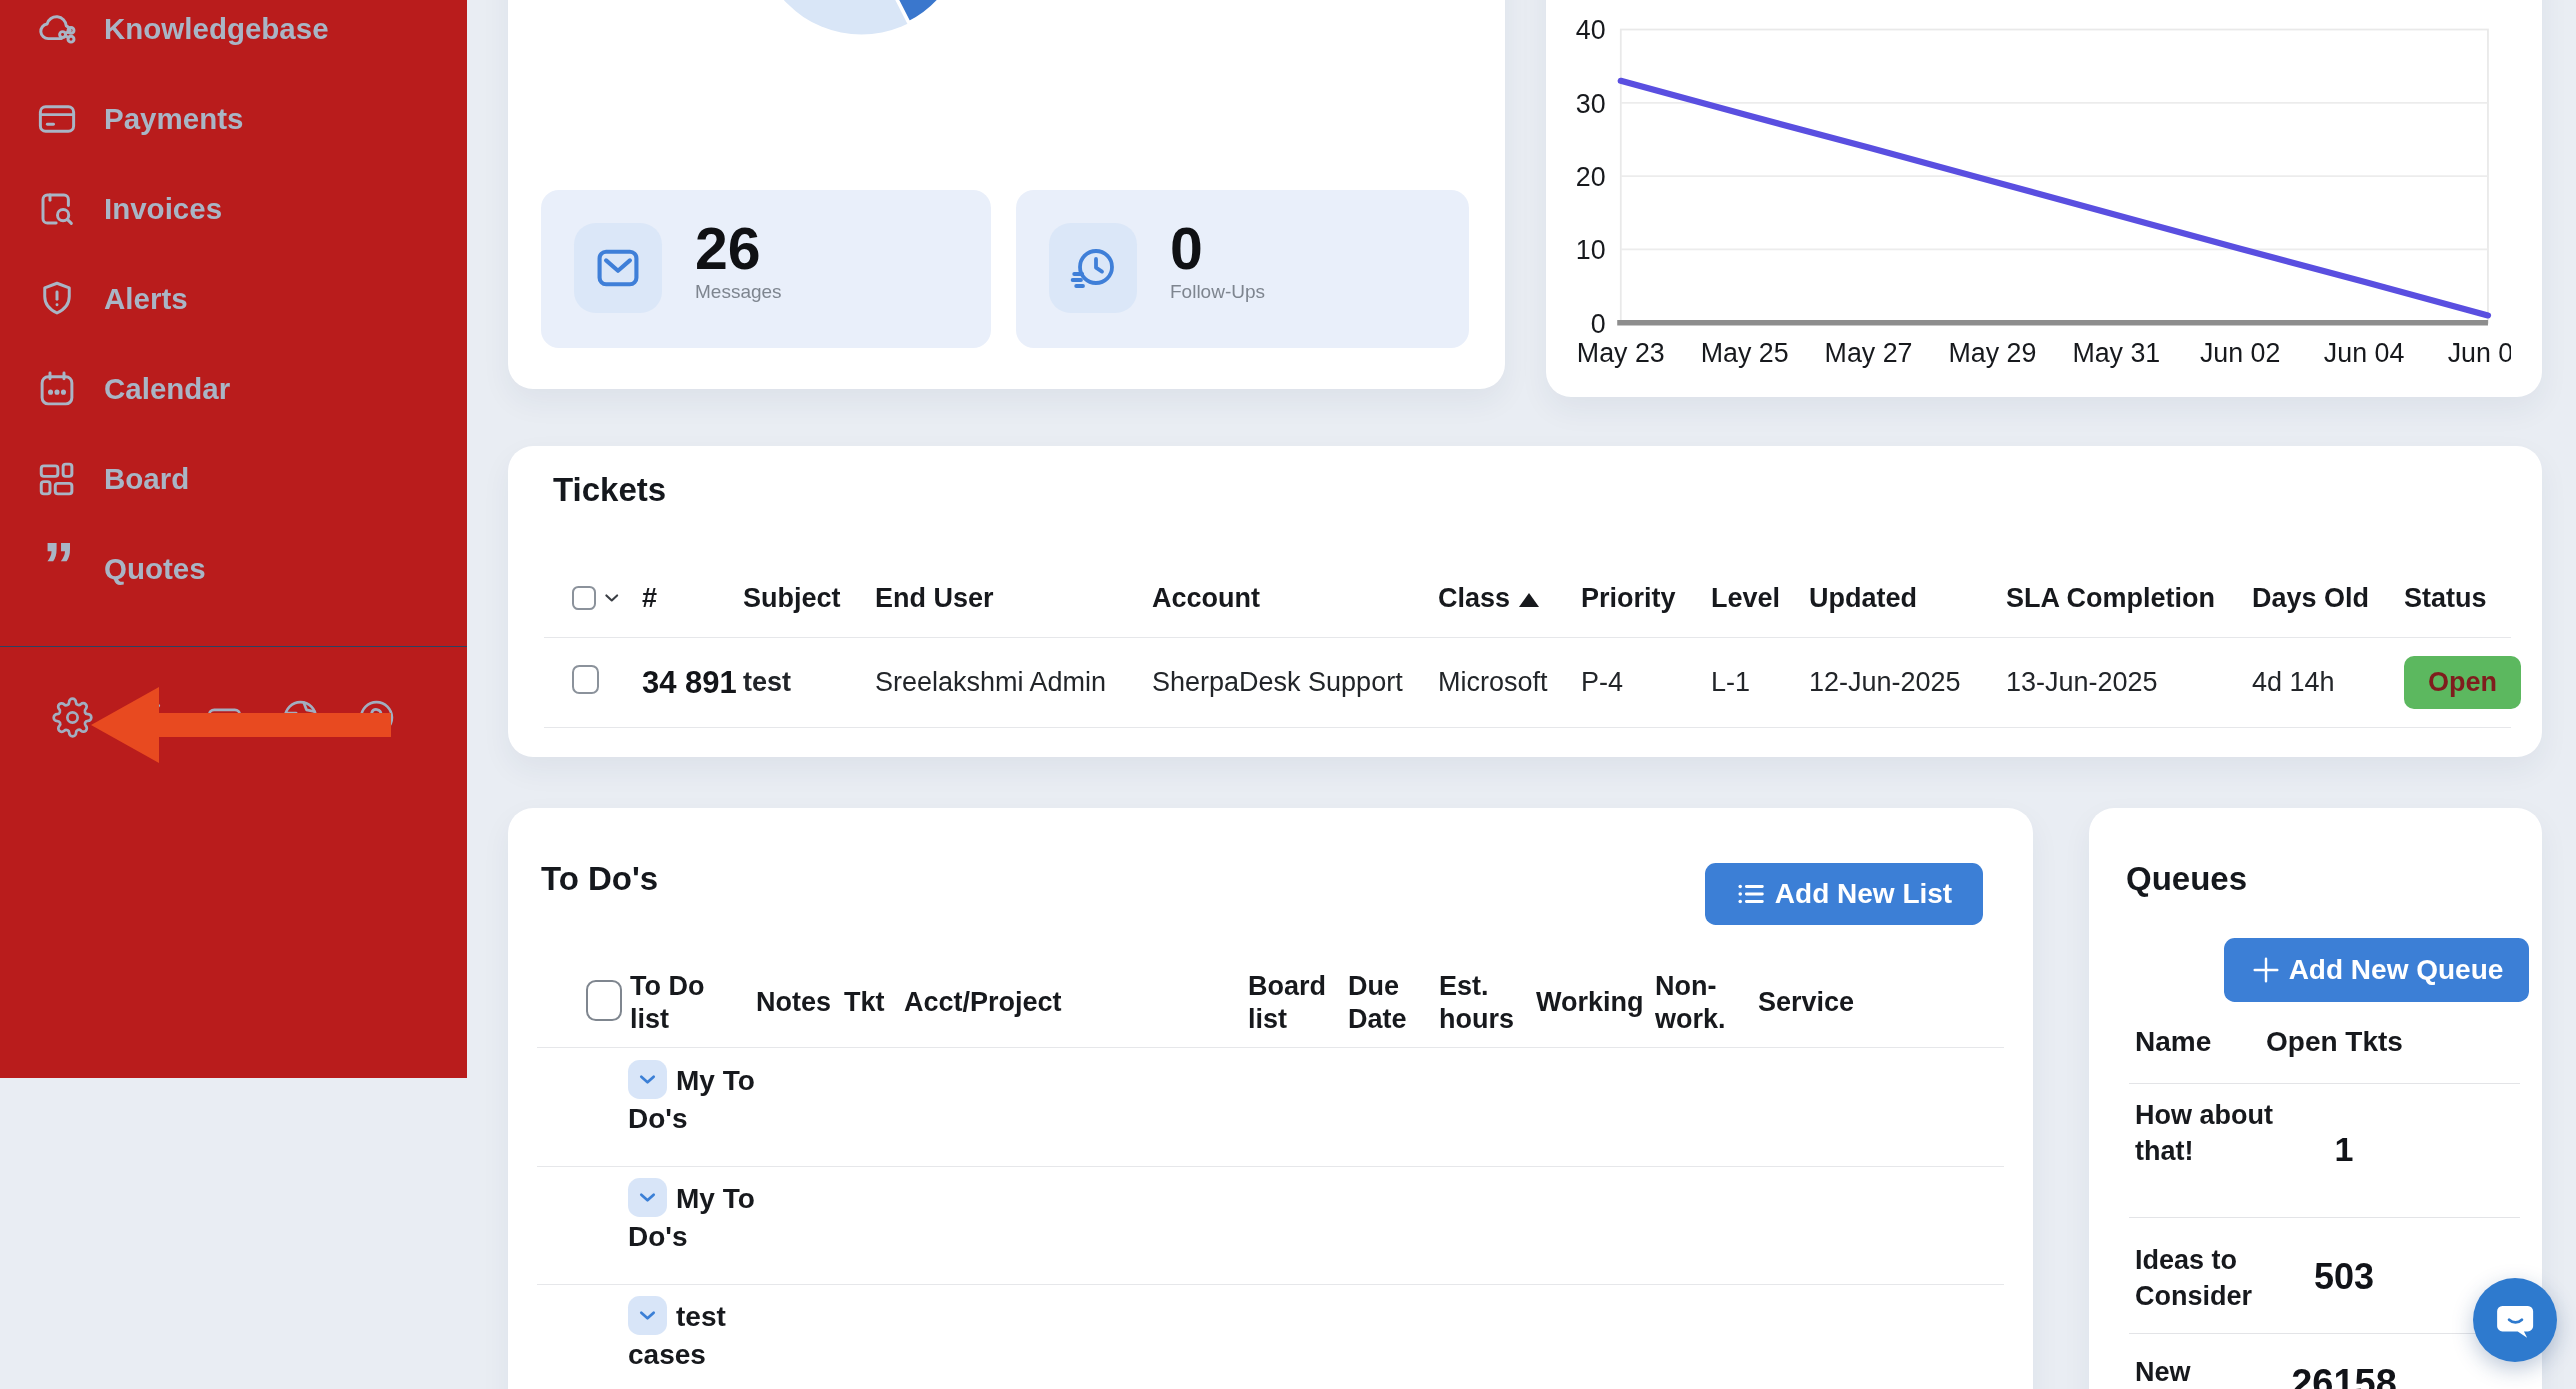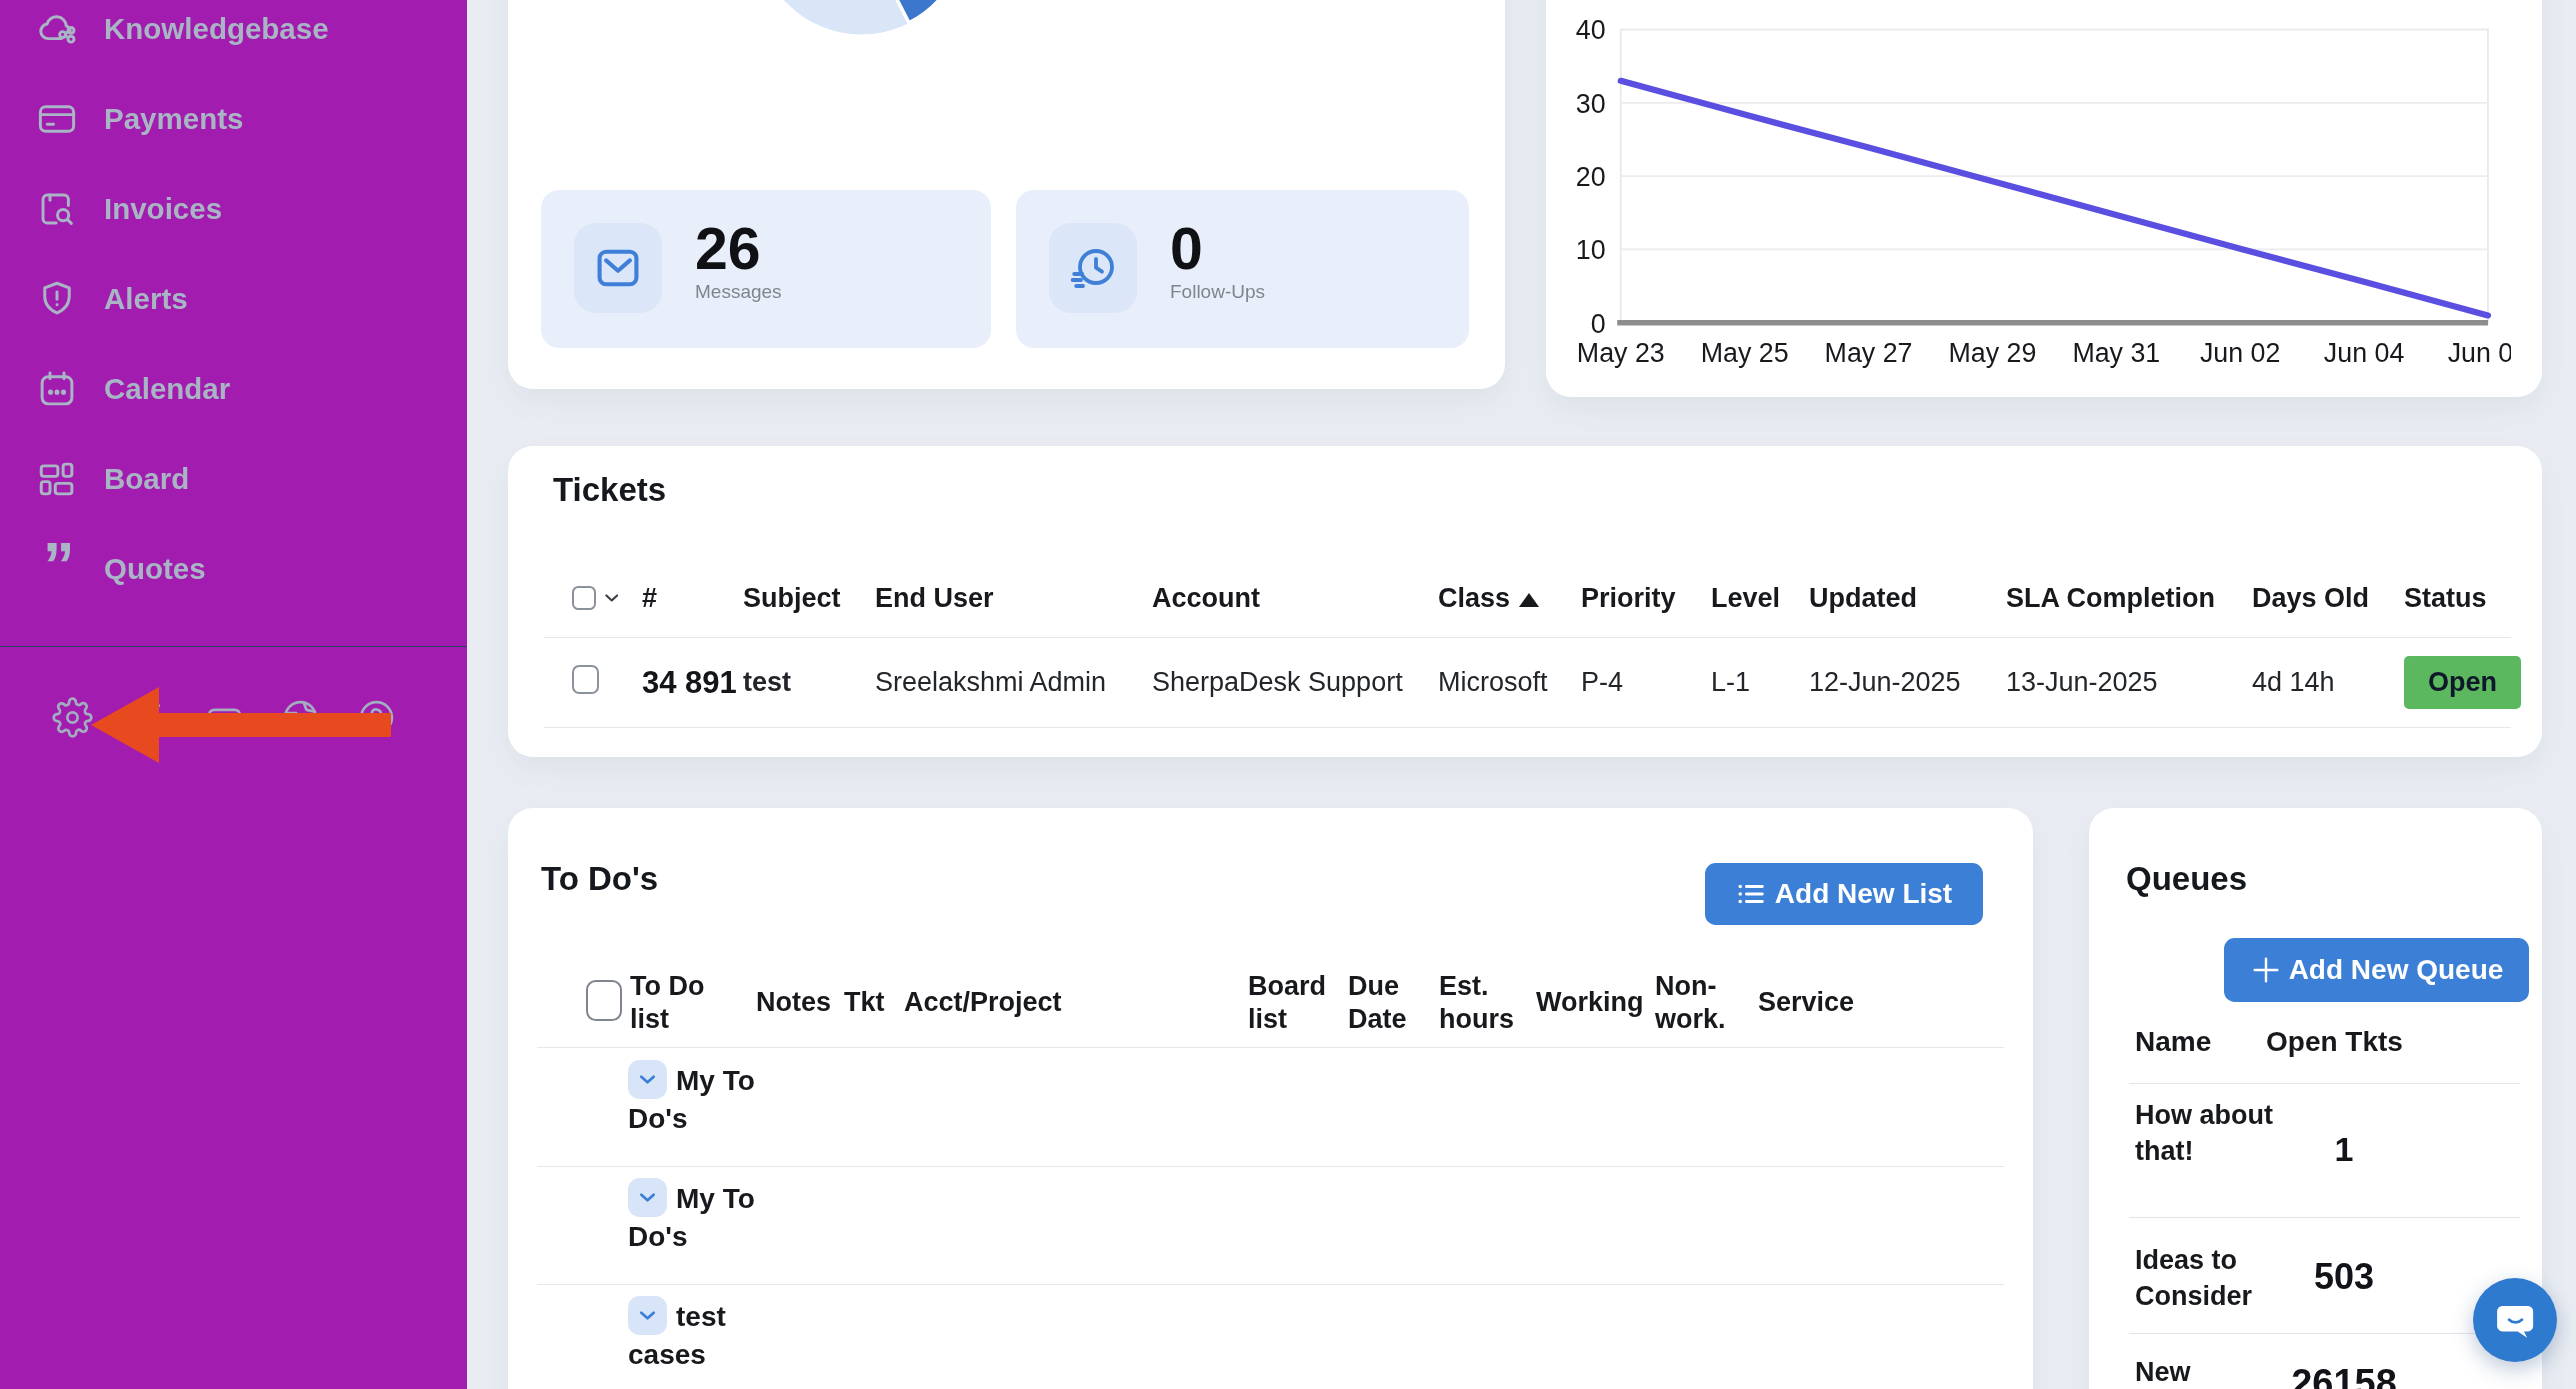--- a/index.html
+++ b/index.html
@@ -1,21 +1,21 @@
 <!DOCTYPE html>
 <html style="font-size:14.3px"><head>
 <meta charset="utf-8">
 <style>
   * { margin:0; padding:0; box-sizing:border-box; }
   html,body { width:2576px; height:1389px; overflow:hidden; }
   body { font-family:"Liberation Sans", sans-serif; background:#e9edf3; color:#1b1e23; }
   #app { position:absolute; inset:0; width:2576px; height:1389px; }
 
   
-  #sidebar { position:absolute; left:0; top:0; width:467px; height:1389px; background:#a21caf; z-index:5; }
+  #sidebar { position:absolute; left:0; top:0; width:467px; height:1078px; background:#b91c1c; z-index:5; }
   .nav-list { position:absolute; left:0; top:-16px; width:100%; }
   .nav-item { height:90px; display:flex; align-items:center; gap:26px; padding-left:36px;
               color:#a9b5c5; font-size:29.5px; font-weight:600; cursor:pointer; white-space:nowrap; }
   .nav-item svg { width:42px; height:42px; flex:none; }
   .q-glyph { font-size:64px; font-weight:700; width:42px; line-height:36px; height:42px; text-align:center; letter-spacing:-3.6px; }
   #side-divider { position:absolute; left:0; top:646px; width:100%; border-top:1.8px solid #2c4261; }
   #foot-icons { position:absolute; left:52px; top:697px; display:flex; gap:35px; color:#a2aec0; }
   #foot-icons svg { width:41px; height:41px; cursor:pointer; }
 
   
@@ -53,22 +53,22 @@
   #tix-head { position:absolute; left:36px; right:31px; top:113px; height:79px; border-bottom:1.8px solid #e6e7ea;
               font-size:27px; font-weight:700; color:#17191d; }
   #tix-row  { position:absolute; left:36px; right:31px; top:192px; height:90px; border-bottom:1.8px solid #e6e7ea;
               font-size:27px; color:#222529; cursor:pointer; }
   .cbx { display:inline-block; width:27px; height:29px; border:2.7px solid #8b929b; border-radius:7.2px; background:#fff; cursor:pointer; }
   .cbx-sm { width:24px; height:24px; border-radius:6.3px; }
   .hcb { display:flex; align-items:center; gap:5.4px; }
   .sort-tri { display:inline-block; margin-left:9px; width:0; height:0;
               border-left:10.7px solid transparent; border-right:10.7px solid transparent; border-bottom:14.3px solid #17191d; }
   .tix-num { font-weight:800; font-size:31px; color:#131519; }
-  .status-badge { display:inline-block; background:#5cb85f; color:#0f172a; font-size:27px; font-weight:700;
-                  padding:10.7px 24px; border-radius:5px;text-align:center; }
+  .status-badge { display:inline-block; background:#5cb85f; color:#7f1d1d; font-size:27px; font-weight:700;
+                  padding:10.7px 24px; border-radius:10px;text-align:center; }
 
   
   #todo-addbtn { position:absolute; left:1197px; top:55px; width:278px; height:62px; }
   .blue-btn { background:#3c7fd6; border:none; color:#fff; font-family:"Liberation Sans",sans-serif;
               font-size:28px; font-weight:700; border-radius:10.7px; width:100%; height:100%;
               display:flex; align-items:center; justify-content:center; gap:7px; cursor:pointer; }
   .blue-btn svg { width:32px; height:32px; }
   .th { position:absolute; font-size:27px; font-weight:700; color:#17191d; line-height:33px; white-space:nowrap; }
   .th.wrap { white-space:normal; width:107px; }
   #todo-sep { position:absolute; left:29px; right:29px; top:239px; border-top:1.8px solid #e6e7ea; }

